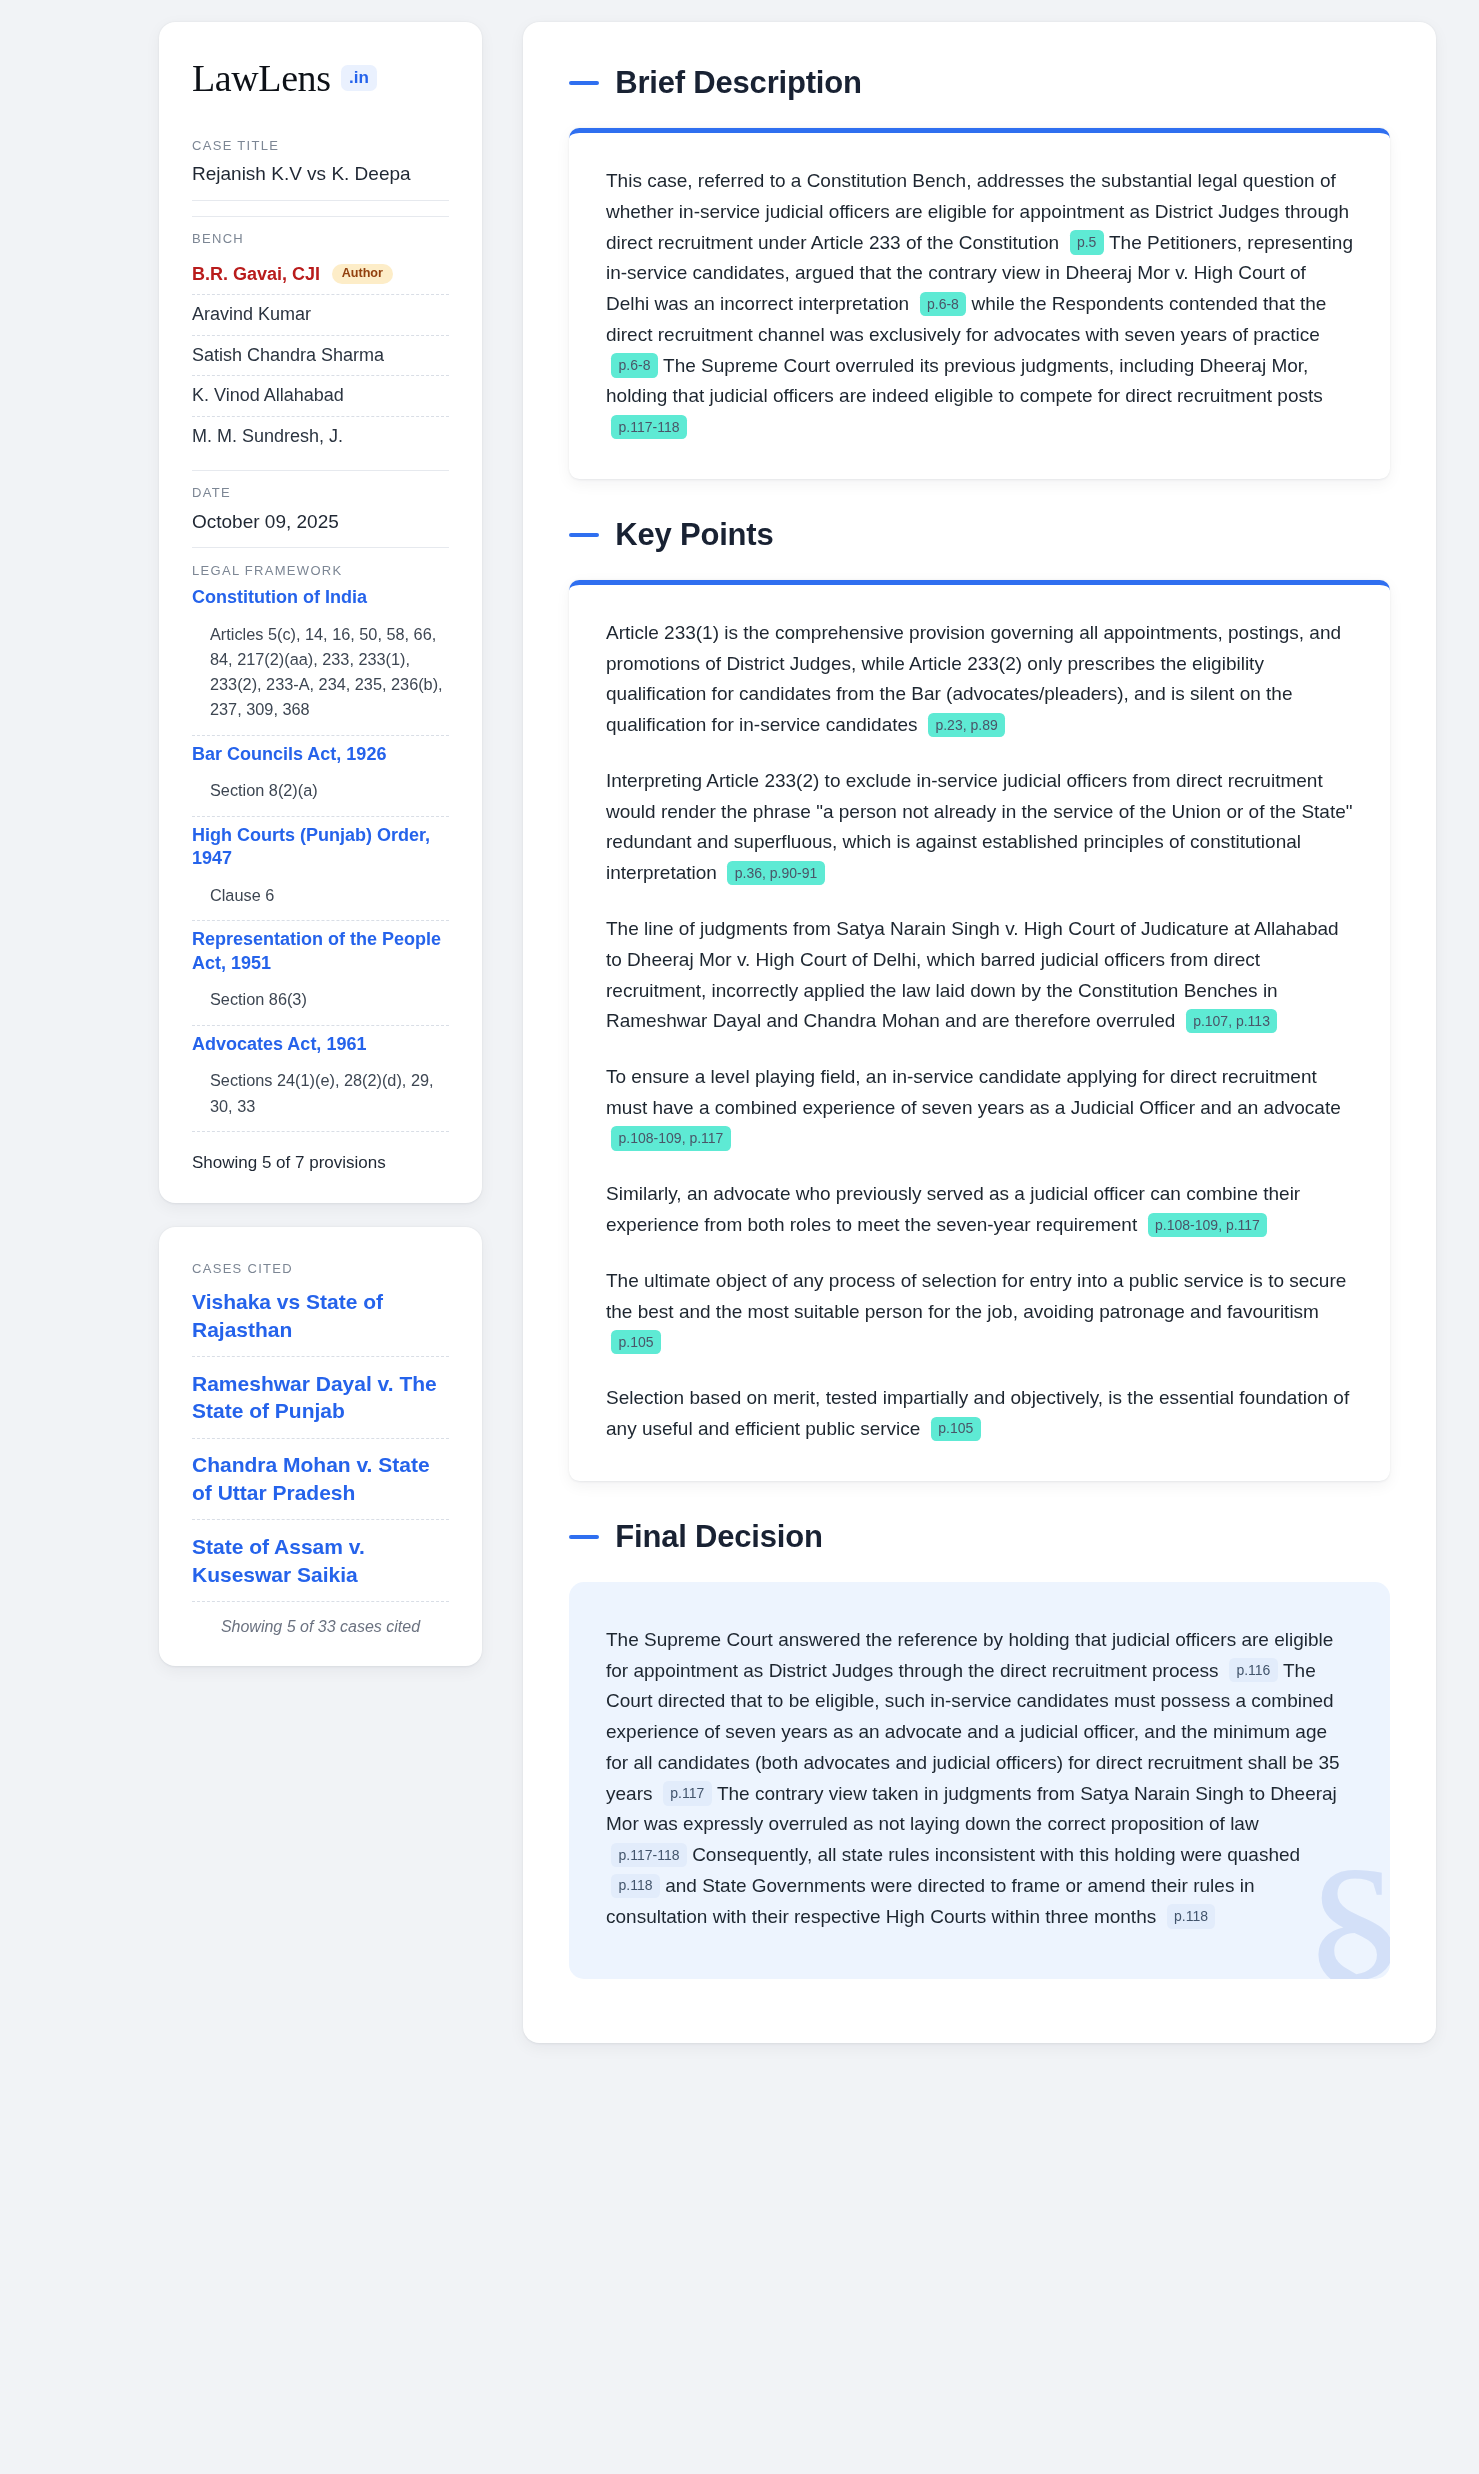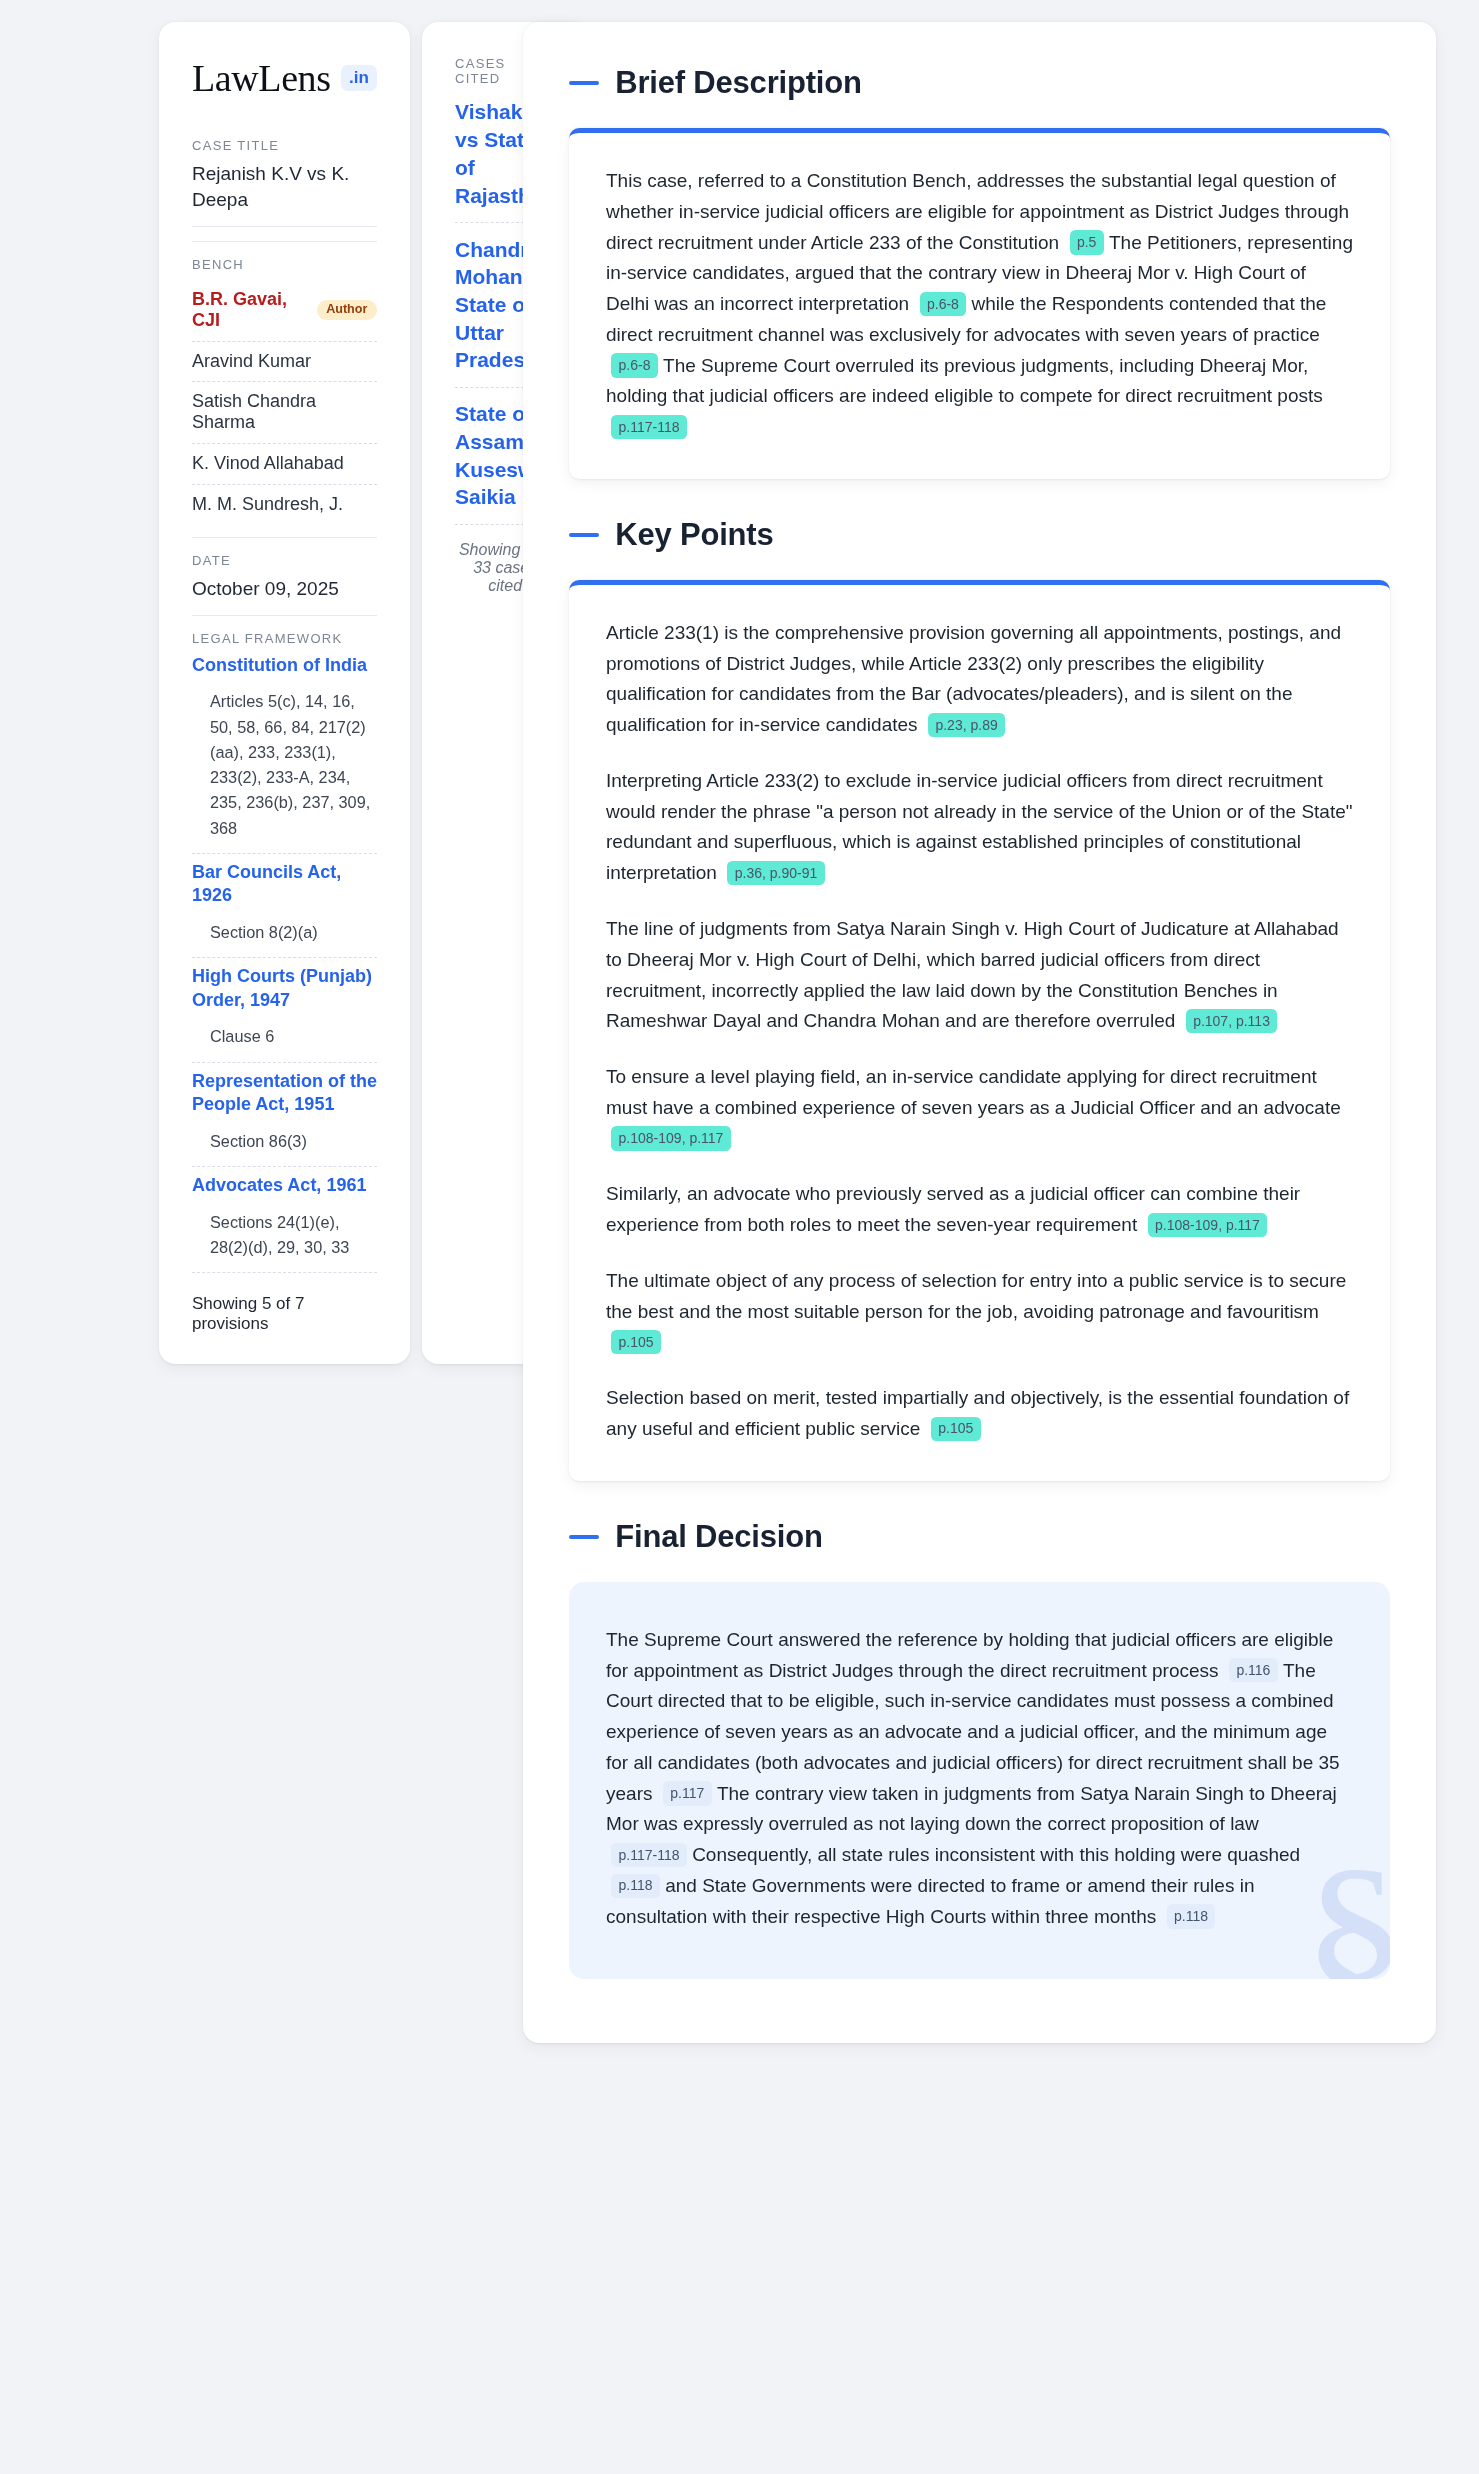--- a/index.html
+++ b/index.html
@@ -12,21 +12,21 @@
   .page {
     width: 1480px;
     min-height: 2475px;
     display: flex;
     align-items: flex-start;
     gap: 41px;
     padding: 22px 44px 44px 159px;
   }
 
   
-  .sidebar { width: 323px; flex: 0 0 323px; display: flex; flex-direction: row; gap: 12px; }
+  .sidebar { width: 323px; flex: 0 0 323px; display: flex; flex-direction: column; gap: 24px; }
   .card {
     background: #ffffff;
     border-radius: 16.3px;
     box-shadow: 0 0.7px 2.2px rgba(16,24,40,.07), 0 4.4px 16.3px rgba(16,24,40,.05);
   }
   .sidebar-card { padding: 34px 33px 30px 33px; }
 
   .brand { display: flex; align-items: center; gap: 10.4px; margin-bottom: 38px; }
   .brand-name {
     font-family: "Liberation Serif", serif;
@@ -252,20 +252,21 @@
         <div id="law-list"><a class="law-title">Constitution of India</a><div class="law-sections">Articles 5(c), 14, 16, 50, 58, 66, 84, 217(2)(aa), 233, 233(1), 233(2), 233-A, 234, 235, 236(b), 237, 309, 368</div><a class="law-title">Bar Councils Act, 1926</a><div class="law-sections">Section 8(2)(a)</div><a class="law-title">High Courts (Punjab) Order, 1947</a><div class="law-sections">Clause 6</div><a class="law-title">Representation of the People Act, 1951</a><div class="law-sections">Section 86(3)</div><a class="law-title">Advocates Act, 1961</a><div class="law-sections">Sections 24(1)(e), 28(2)(d), 29, 30, 33</div></div>
         <div class="provisions-footer">Showing 5 of 7 provisions</div>
       </div>
 
     </section>
 
     <section class="card sidebar-card">
       <div class="meta-label">CASES CITED</div>
       <div id="cited-list">
           <a class="cited-link">Vishaka vs State of Rajasthan</a>
+          <a class="cited-link">Rameshwar Dayal v. The State of Punjab</a>
           <a class="cited-link">Chandra Mohan v. State of Uttar Pradesh</a>
           <a class="cited-link">State of Assam v. Kuseswar Saikia</a>
         </div>
       <div class="cited-footer">Showing 5 of 33 cases cited</div>
     </section>
 
   </aside>
 
   <main class="main">
 

